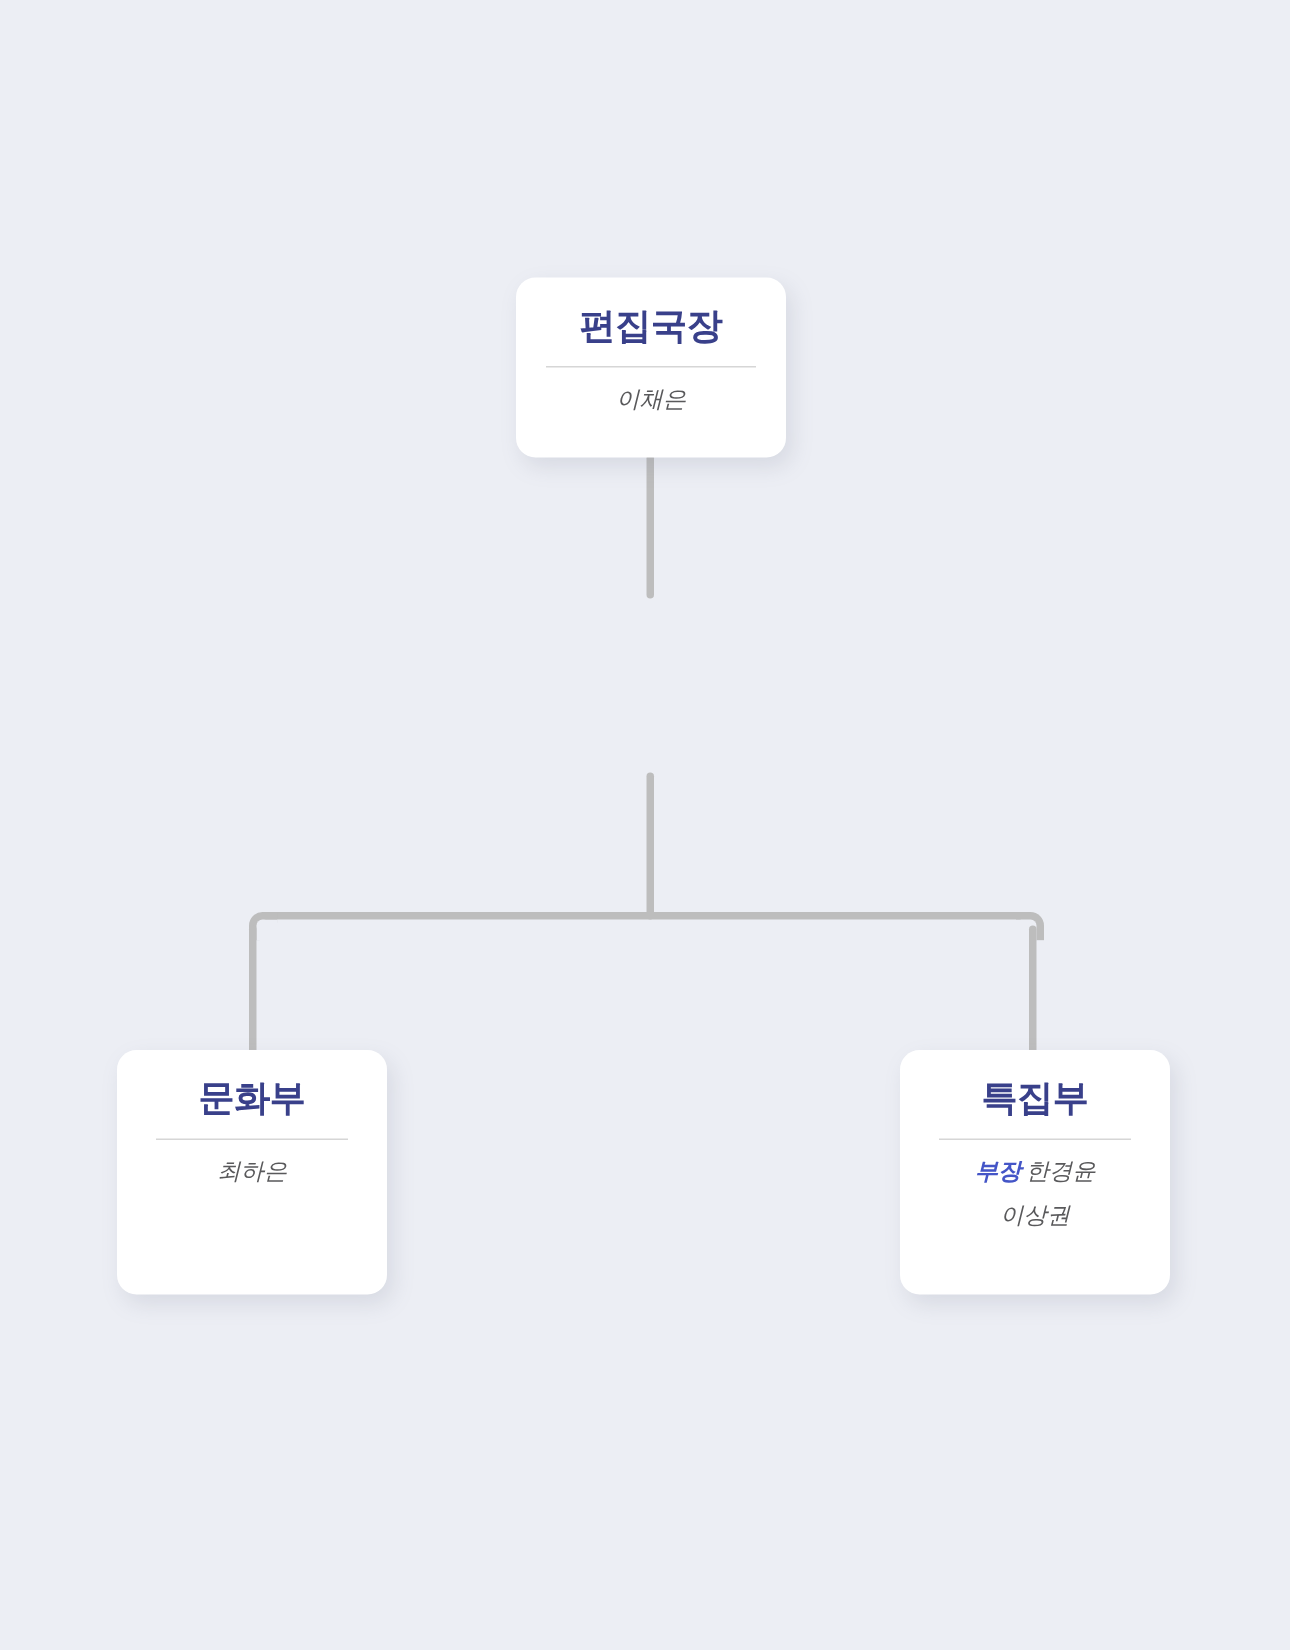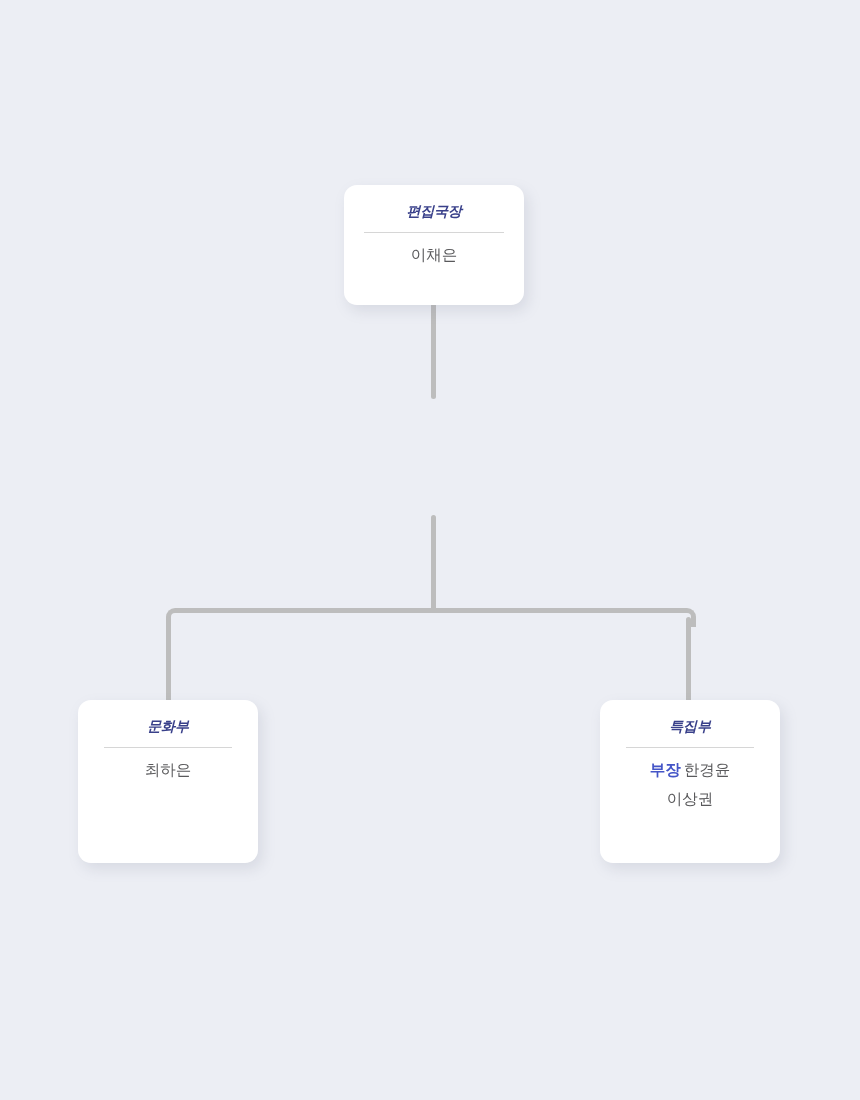--- a/index.html
+++ b/index.html
@@ -62,42 +62,42 @@
     display: flex;
     flex-direction: column;
     align-items: center;
     padding: 18px 14px 14px 14px;
     z-index: 2;
   }
 
   .node-title {
     color: #39408a;
     font-weight: bold;
-    font-size: 14px;
+    font-size: 24px;
     line-height: 1.25;
     letter-spacing: -0.2px;
     text-align: center;
     white-space: nowrap;
-    font-style: italic;
   }
 
   .node-divider {
     height: 1px;
     background: #d6d6d6;
     margin: 11px 0 0 0;
     align-self: stretch;
   }
 
   .node-members {
     margin-top: 12px;
     display: flex;
     flex-direction: column;
     align-items: center;
     gap: 9px;
     width: 100%;
+    font-style: italic;
   }
 
   .member {
     font-size: 15.5px;
     color: #59595b;
     line-height: 1.3;
     text-align: center;
     white-space: nowrap;
   }
 

